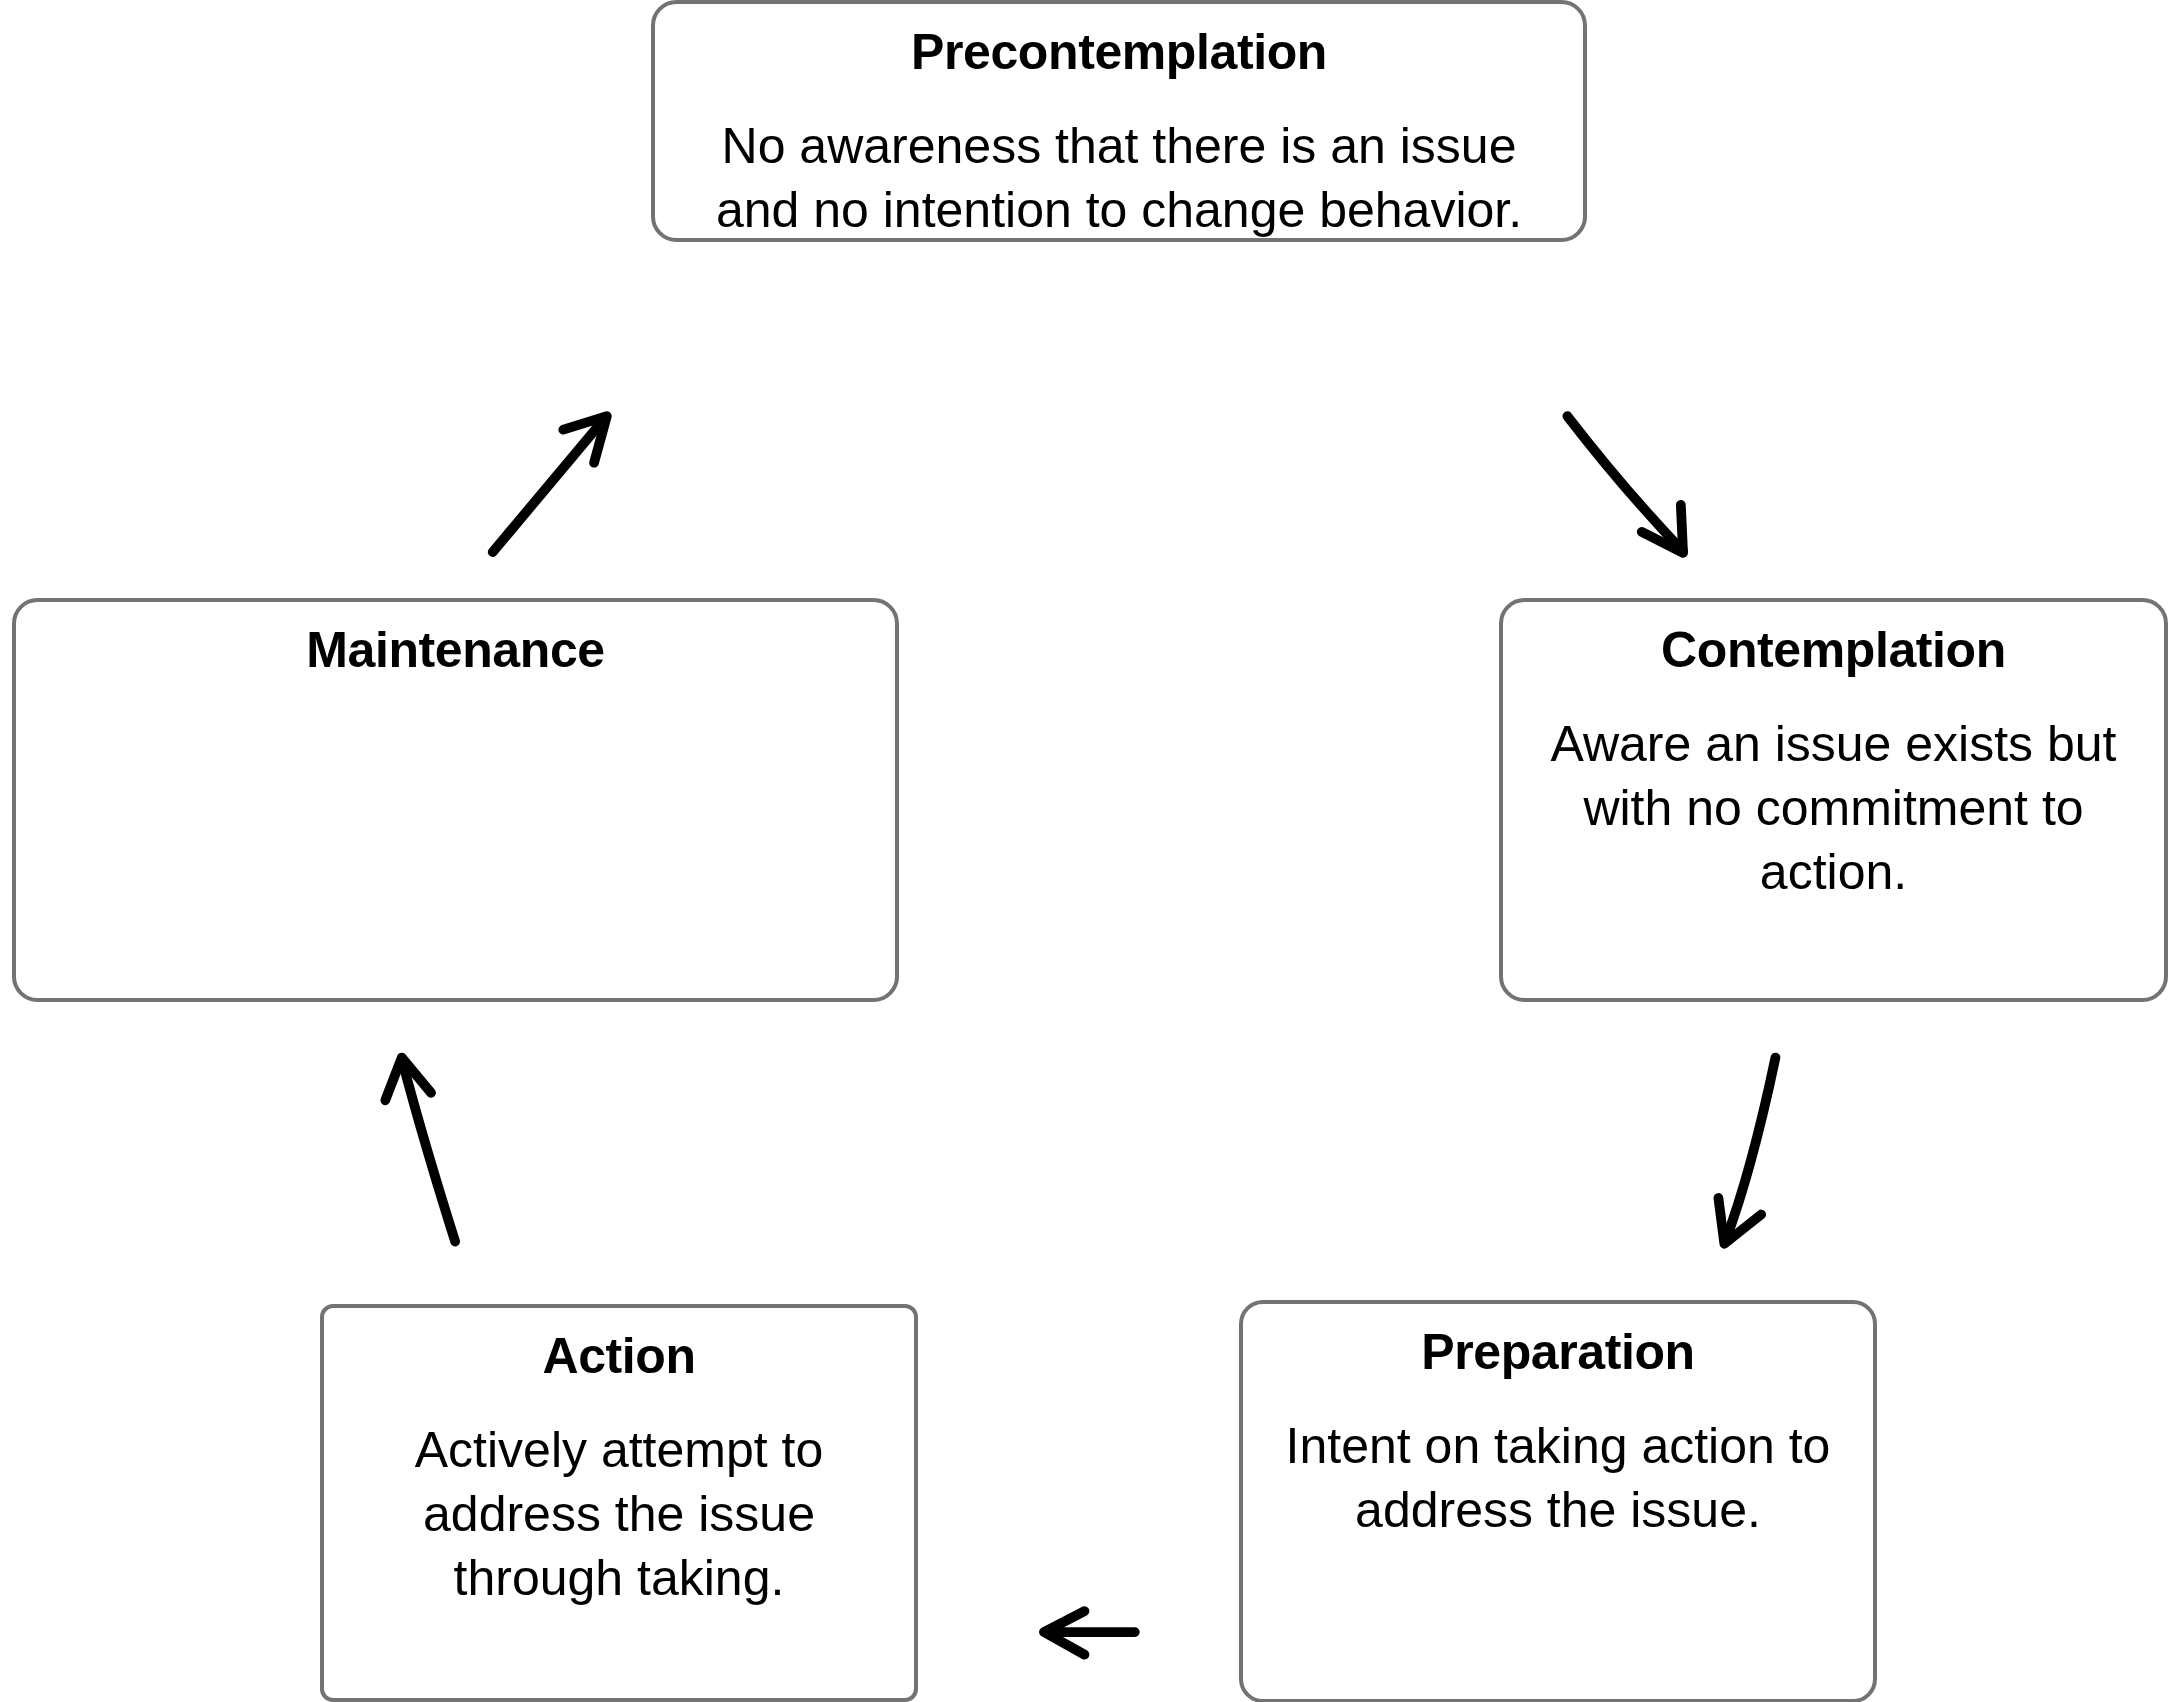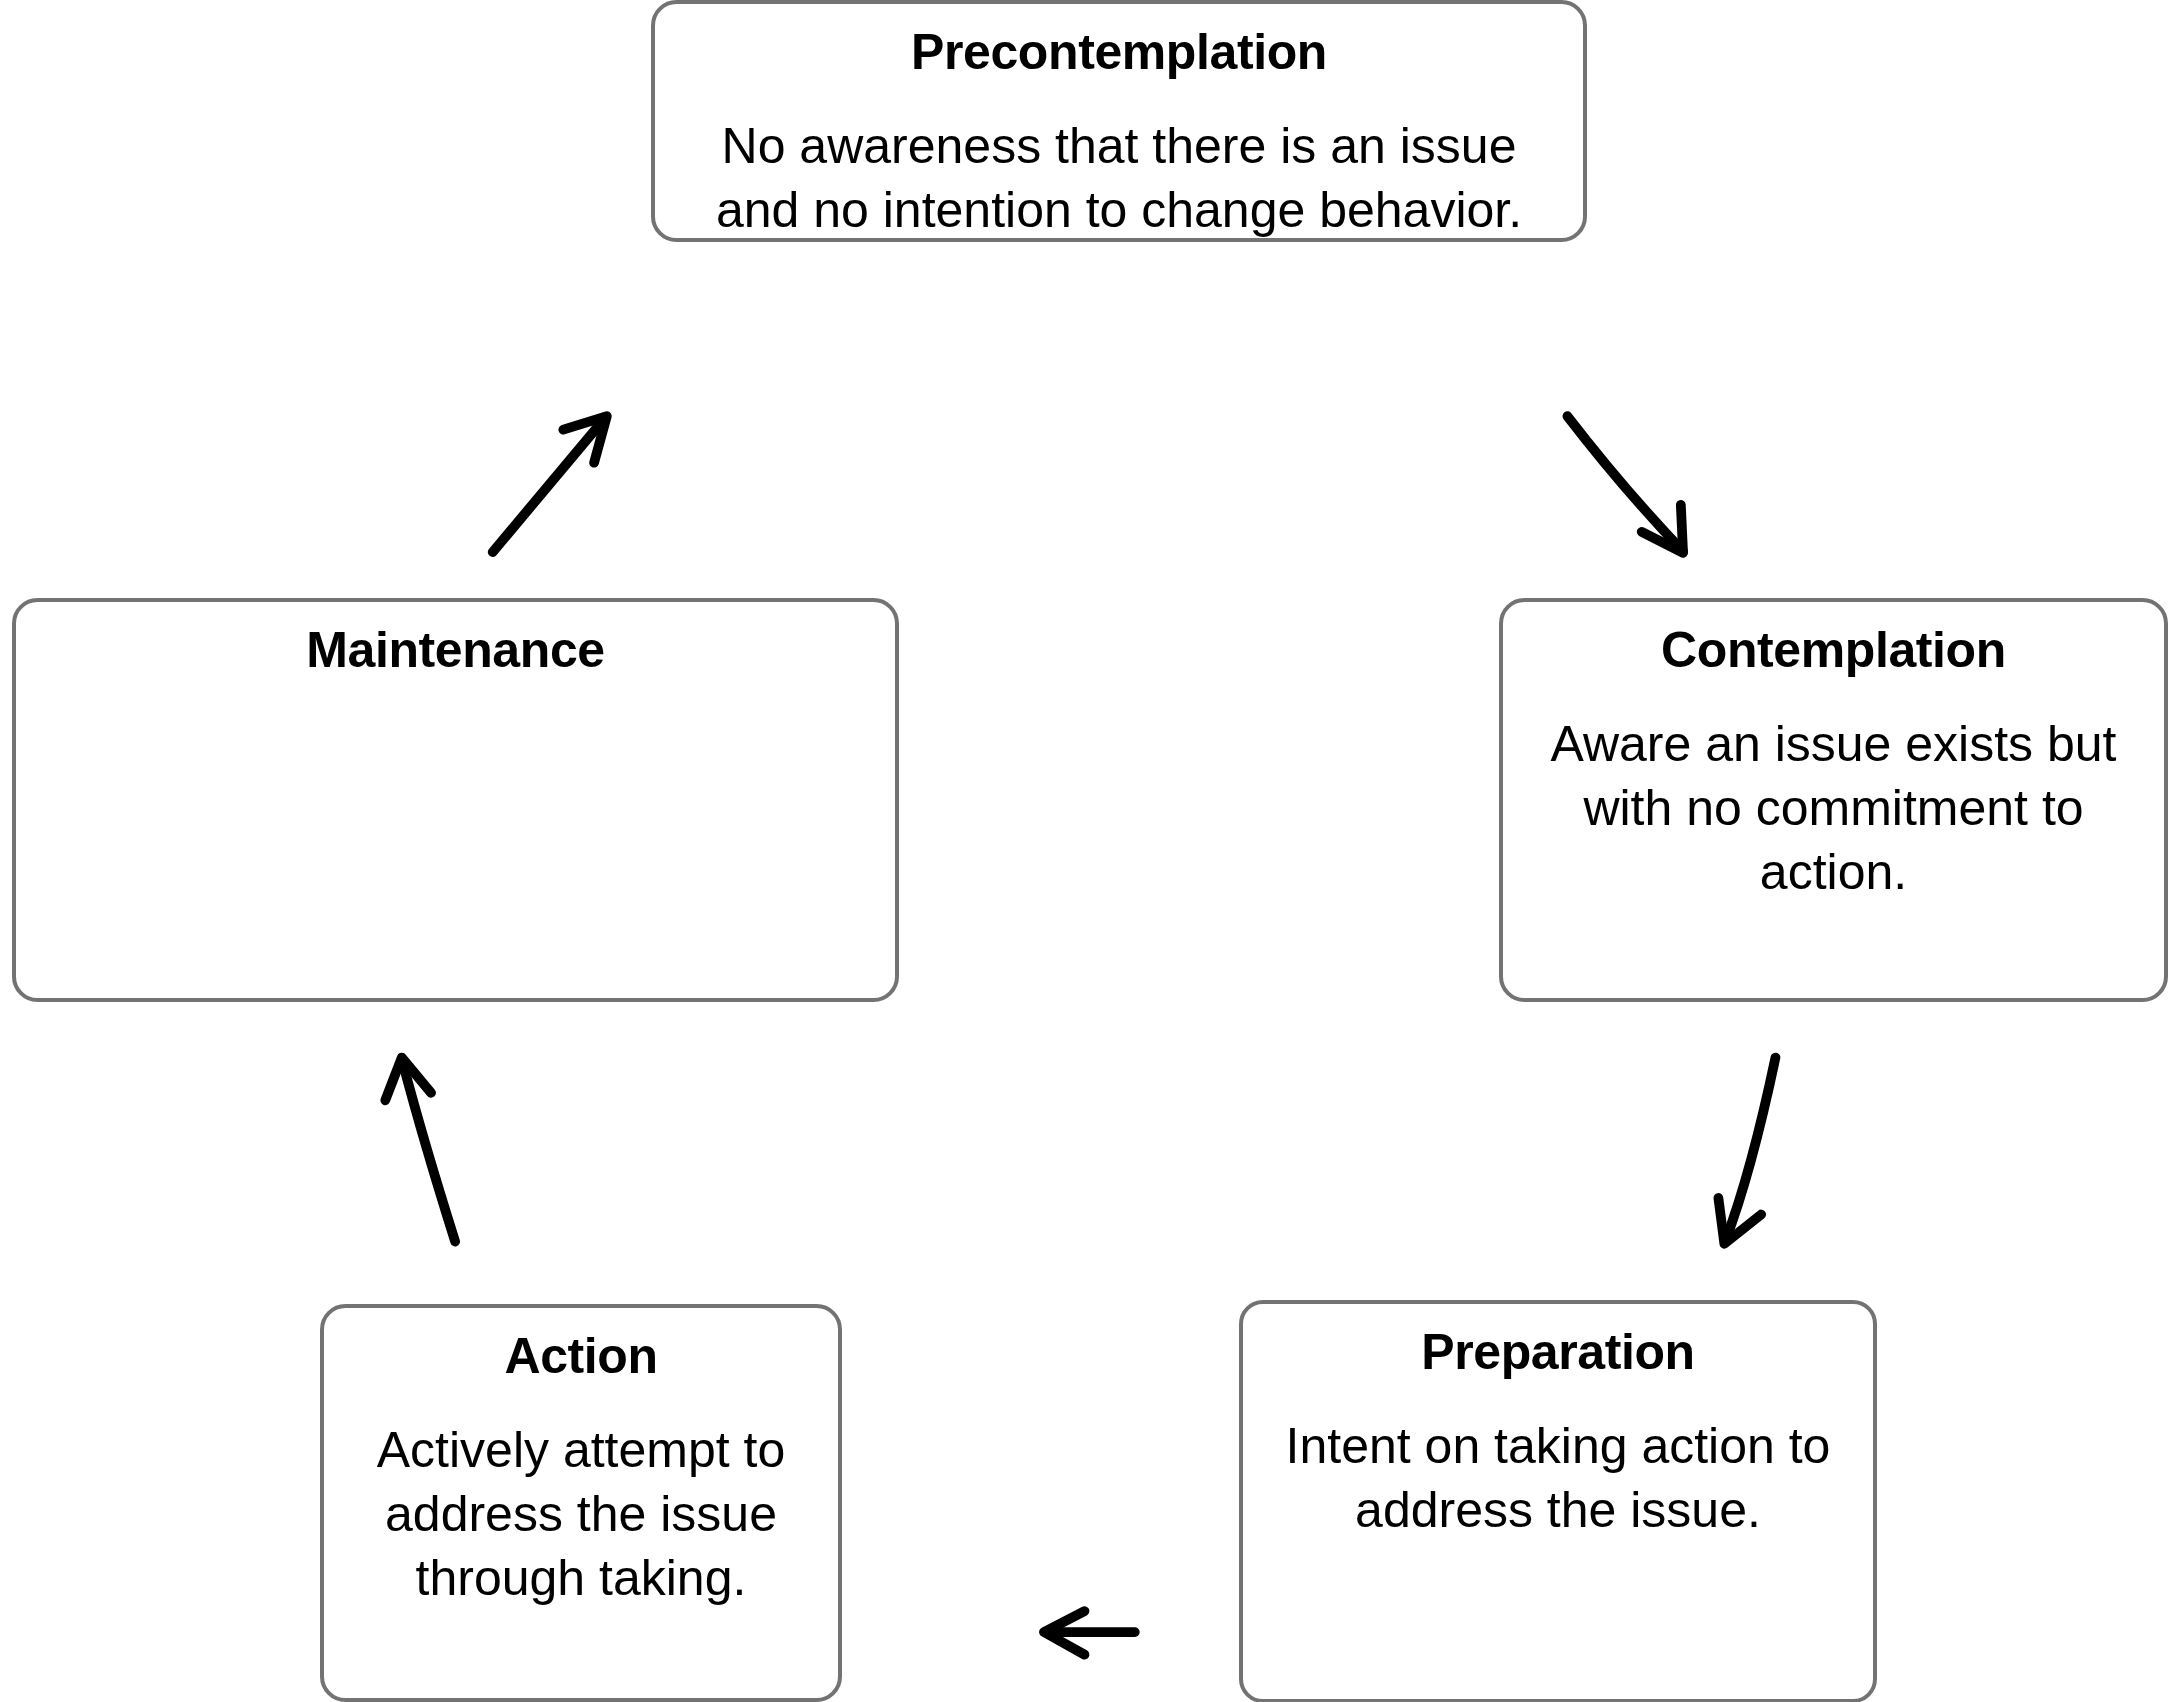--- a/index.html
+++ b/index.html
@@ -62,22 +62,23 @@
   }
   #box-maintenance {
     left: 12px;
     top: 598px;
     width: 887px;
     height: 404px;
   }
   #box-action {
     left: 320px;
     top: 1304px;
-    width: 522px;
+    width: 598px;
     height: 398px;
+    border-radius: 13px;
   }
   #box-preparation {
     left: 1239px;
     top: 1300px;
     width: 638px;
     height: 403px;
     border-radius: 24px;
   }
 
   

